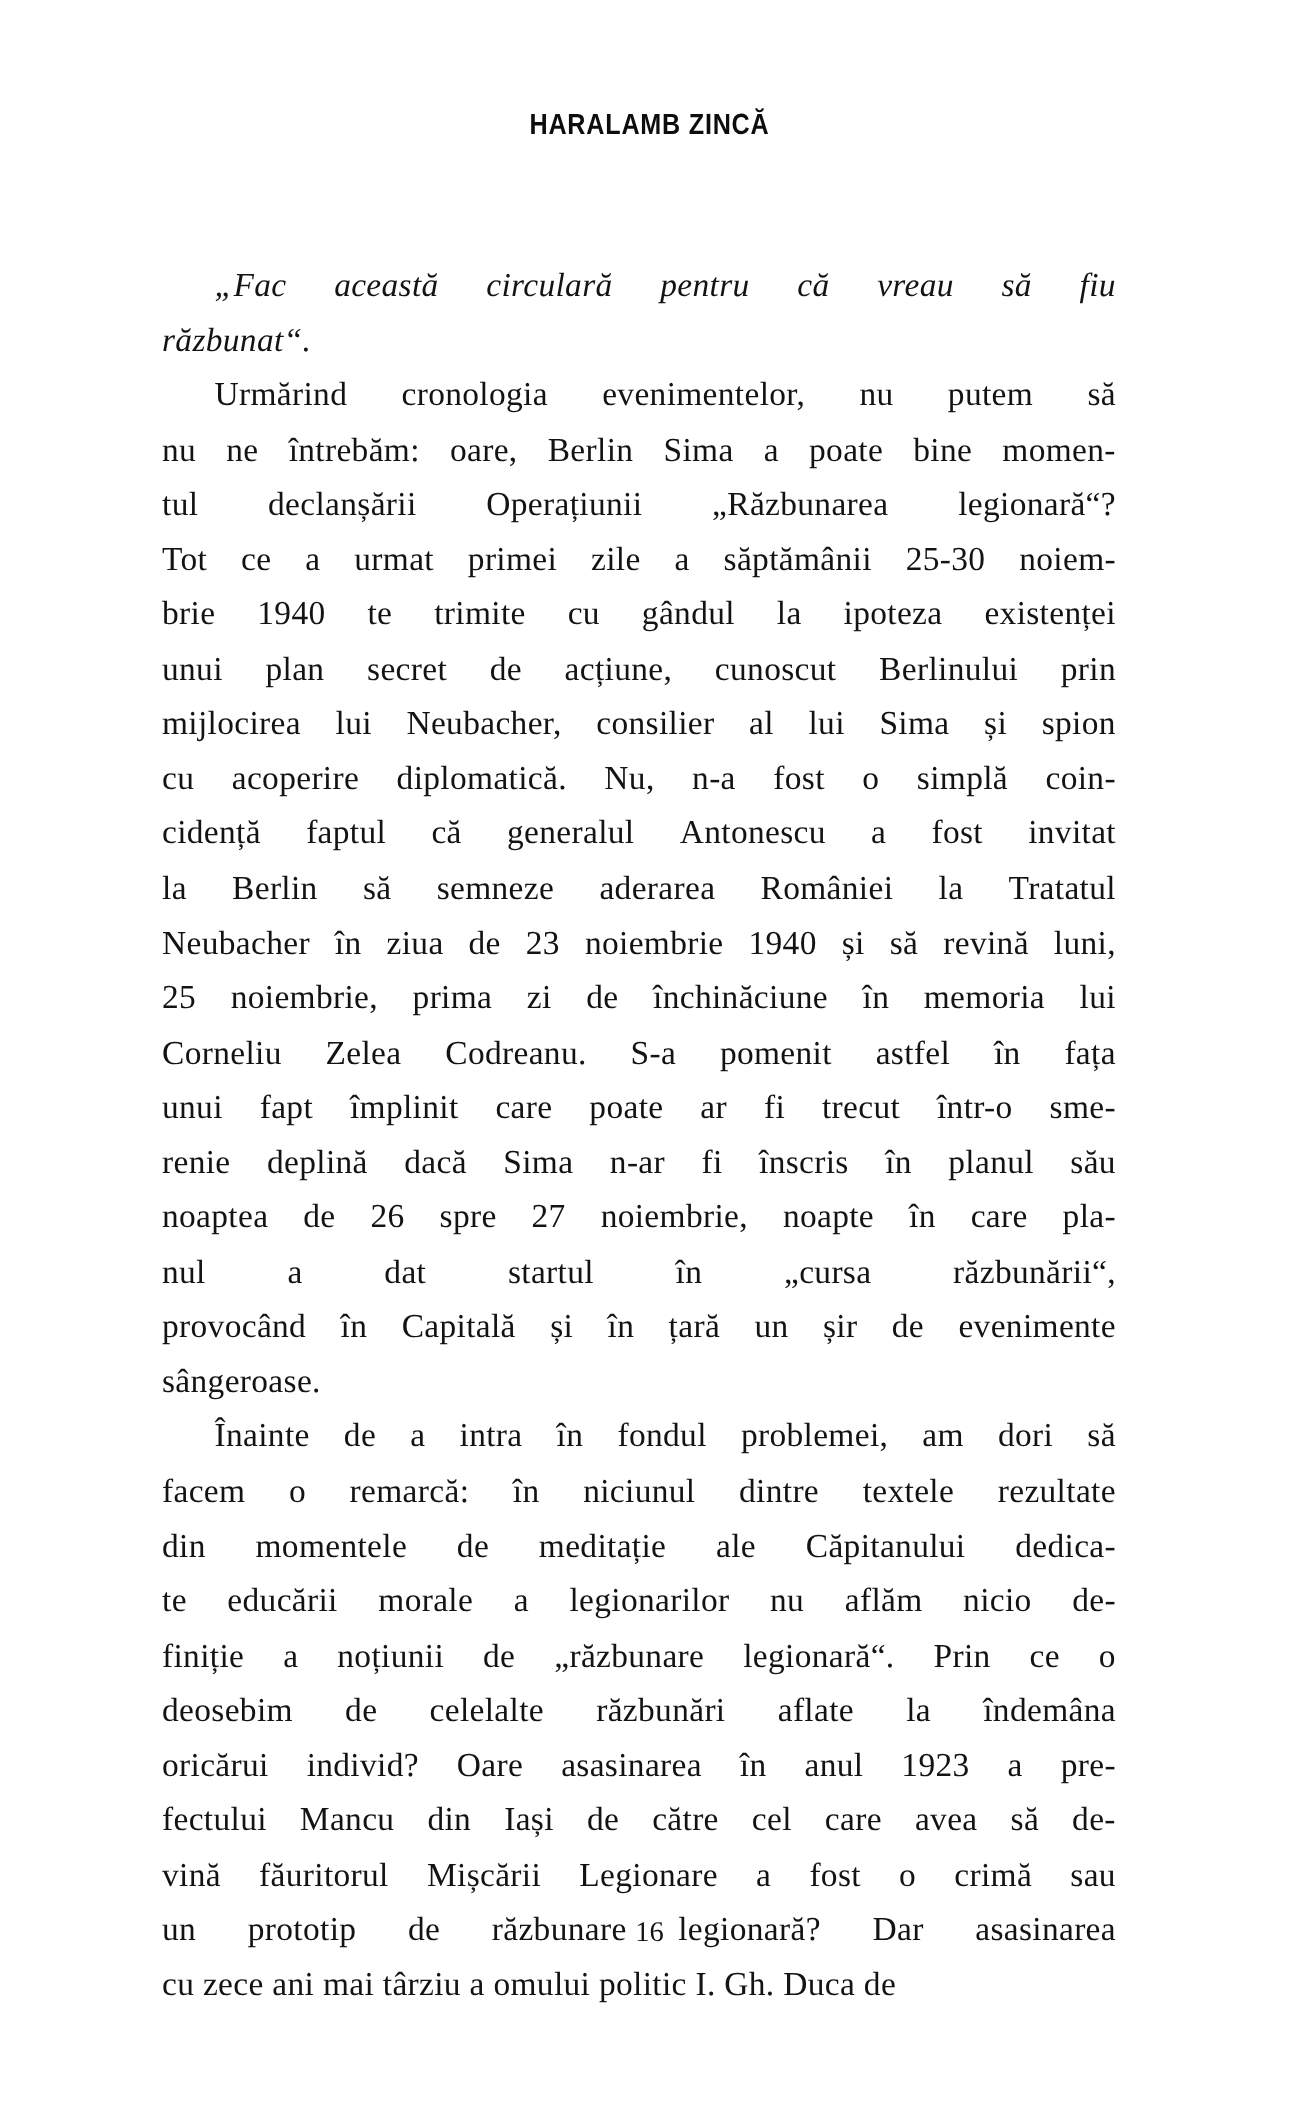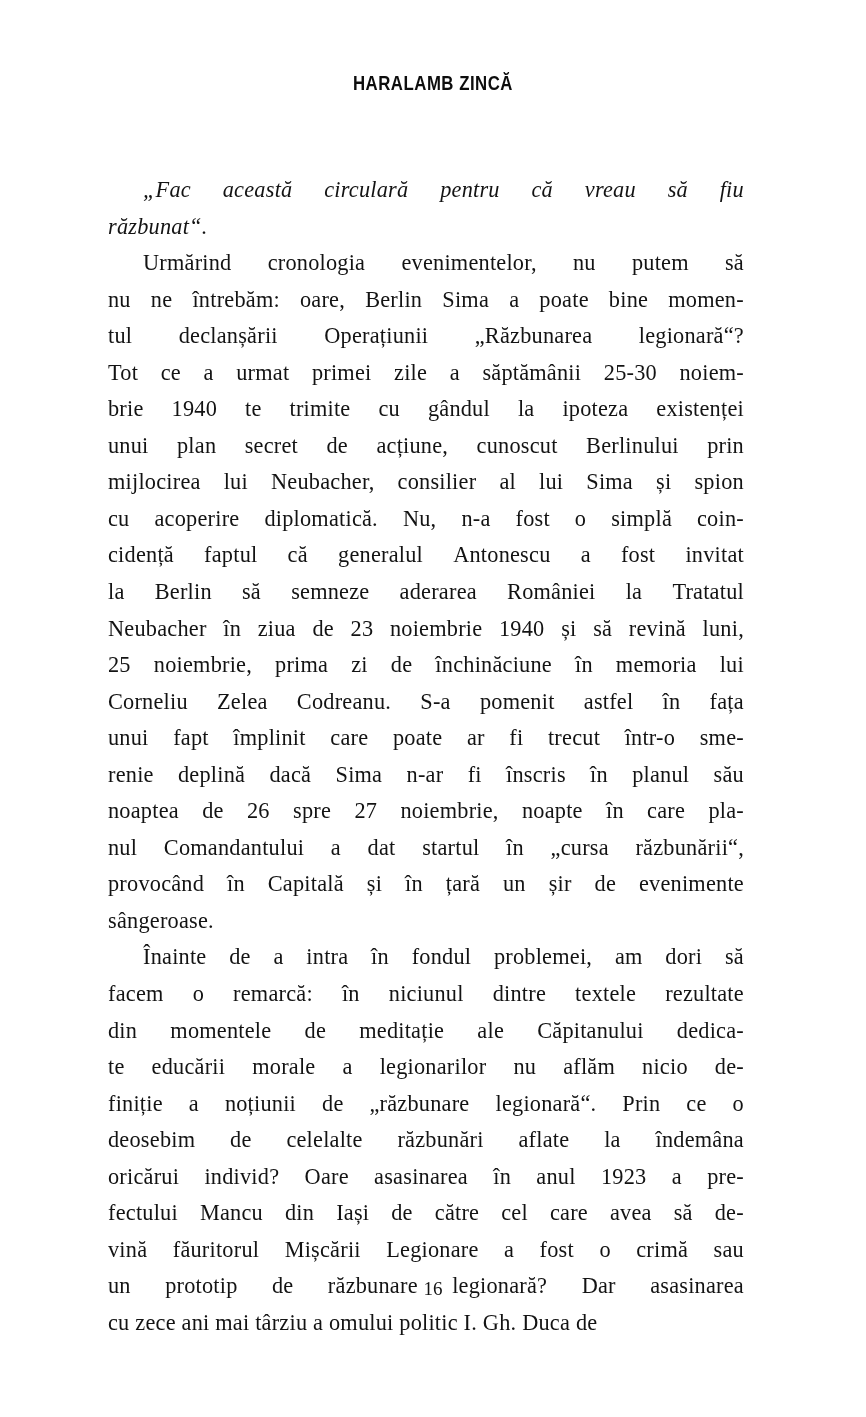--- a/index.html
+++ b/index.html
@@ -121,21 +121,21 @@
         <span class="line just"><span class="w">mijlocirea</span><span class="w">lui</span><span class="w">Neubacher,</span><span class="w">consilier</span><span class="w">al</span><span class="w">lui</span><span class="w">Sima</span><span class="w">și</span><span class="w">spion</span></span>
         <span class="line just"><span class="w">cu</span><span class="w">acoperire</span><span class="w">diplomatică.</span><span class="w">Nu,</span><span class="w">n-a</span><span class="w">fost</span><span class="w">o</span><span class="w">simplă</span><span class="w">coin-</span></span>
         <span class="line just"><span class="w">cidență</span><span class="w">faptul</span><span class="w">că</span><span class="w">generalul</span><span class="w">Antonescu</span><span class="w">a</span><span class="w">fost</span><span class="w">invitat</span></span>
         <span class="line just"><span class="w">la</span><span class="w">Berlin</span><span class="w">să</span><span class="w">semneze</span><span class="w">aderarea</span><span class="w">României</span><span class="w">la</span><span class="w">Tratatul</span></span>
         <span class="line just"><span class="w">Neubacher</span><span class="w">în</span><span class="w">ziua</span><span class="w">de</span><span class="w">23</span><span class="w">noiembrie</span><span class="w">1940</span><span class="w">și</span><span class="w">să</span><span class="w">revină</span><span class="w">luni,</span></span>
         <span class="line just"><span class="w">25</span><span class="w">noiembrie,</span><span class="w">prima</span><span class="w">zi</span><span class="w">de</span><span class="w">închinăciune</span><span class="w">în</span><span class="w">memoria</span><span class="w">lui</span></span>
         <span class="line just"><span class="w">Corneliu</span><span class="w">Zelea</span><span class="w">Codreanu.</span><span class="w">S-a</span><span class="w">pomenit</span><span class="w">astfel</span><span class="w">în</span><span class="w">fața</span></span>
         <span class="line just"><span class="w">unui</span><span class="w">fapt</span><span class="w">împlinit</span><span class="w">care</span><span class="w">poate</span><span class="w">ar</span><span class="w">fi</span><span class="w">trecut</span><span class="w">într-o</span><span class="w">sme-</span></span>
         <span class="line just"><span class="w">renie</span><span class="w">deplină</span><span class="w">dacă</span><span class="w">Sima</span><span class="w">n-ar</span><span class="w">fi</span><span class="w">înscris</span><span class="w">în</span><span class="w">planul</span><span class="w">său</span></span>
         <span class="line just"><span class="w">noaptea</span><span class="w">de</span><span class="w">26</span><span class="w">spre</span><span class="w">27</span><span class="w">noiembrie,</span><span class="w">noapte</span><span class="w">în</span><span class="w">care</span><span class="w">pla-</span></span>
-        <span class="line just"><span class="w">nul</span><span class="w">Comandantului</span><span class="w">a</span><span class="w">dat</span><span class="w">startul</span><span class="w">în</span><span class="w">„cursa</span><span class="w">răzbunării“,</span></span>
+        <span class="line just"><span class="w">nul</span><span class="w">a</span><span class="w">dat</span><span class="w">startul</span><span class="w">în</span><span class="w">„cursa</span><span class="w">răzbunării“,</span></span>
         <span class="line just"><span class="w">provocând</span><span class="w">în</span><span class="w">Capitală</span><span class="w">și</span><span class="w">în</span><span class="w">țară</span><span class="w">un</span><span class="w">șir</span><span class="w">de</span><span class="w">evenimente</span></span>
         <span class="line">sângeroase.</span>
       </p>
       <p class="para">
         <span class="line just indent"><span class="w">Înainte</span><span class="w">de</span><span class="w">a</span><span class="w">intra</span><span class="w">în</span><span class="w">fondul</span><span class="w">problemei,</span><span class="w">am</span><span class="w">dori</span><span class="w">să</span></span>
         <span class="line just"><span class="w">facem</span><span class="w">o</span><span class="w">remarcă:</span><span class="w">în</span><span class="w">niciunul</span><span class="w">dintre</span><span class="w">textele</span><span class="w">rezultate</span></span>
         <span class="line just"><span class="w">din</span><span class="w">momentele</span><span class="w">de</span><span class="w">meditație</span><span class="w">ale</span><span class="w">Căpitanului</span><span class="w">dedica-</span></span>
         <span class="line just"><span class="w">te</span><span class="w">educării</span><span class="w">morale</span><span class="w">a</span><span class="w">legionarilor</span><span class="w">nu</span><span class="w">aflăm</span><span class="w">nicio</span><span class="w">de-</span></span>
         <span class="line just"><span class="w">finiție</span><span class="w">a</span><span class="w">noțiunii</span><span class="w">de</span><span class="w">„răzbunare</span><span class="w">legionară“.</span><span class="w">Prin</span><span class="w">ce</span><span class="w">o</span></span>
         <span class="line just"><span class="w">deosebim</span><span class="w">de</span><span class="w">celelalte</span><span class="w">răzbunări</span><span class="w">aflate</span><span class="w">la</span><span class="w">îndemâna</span></span>

